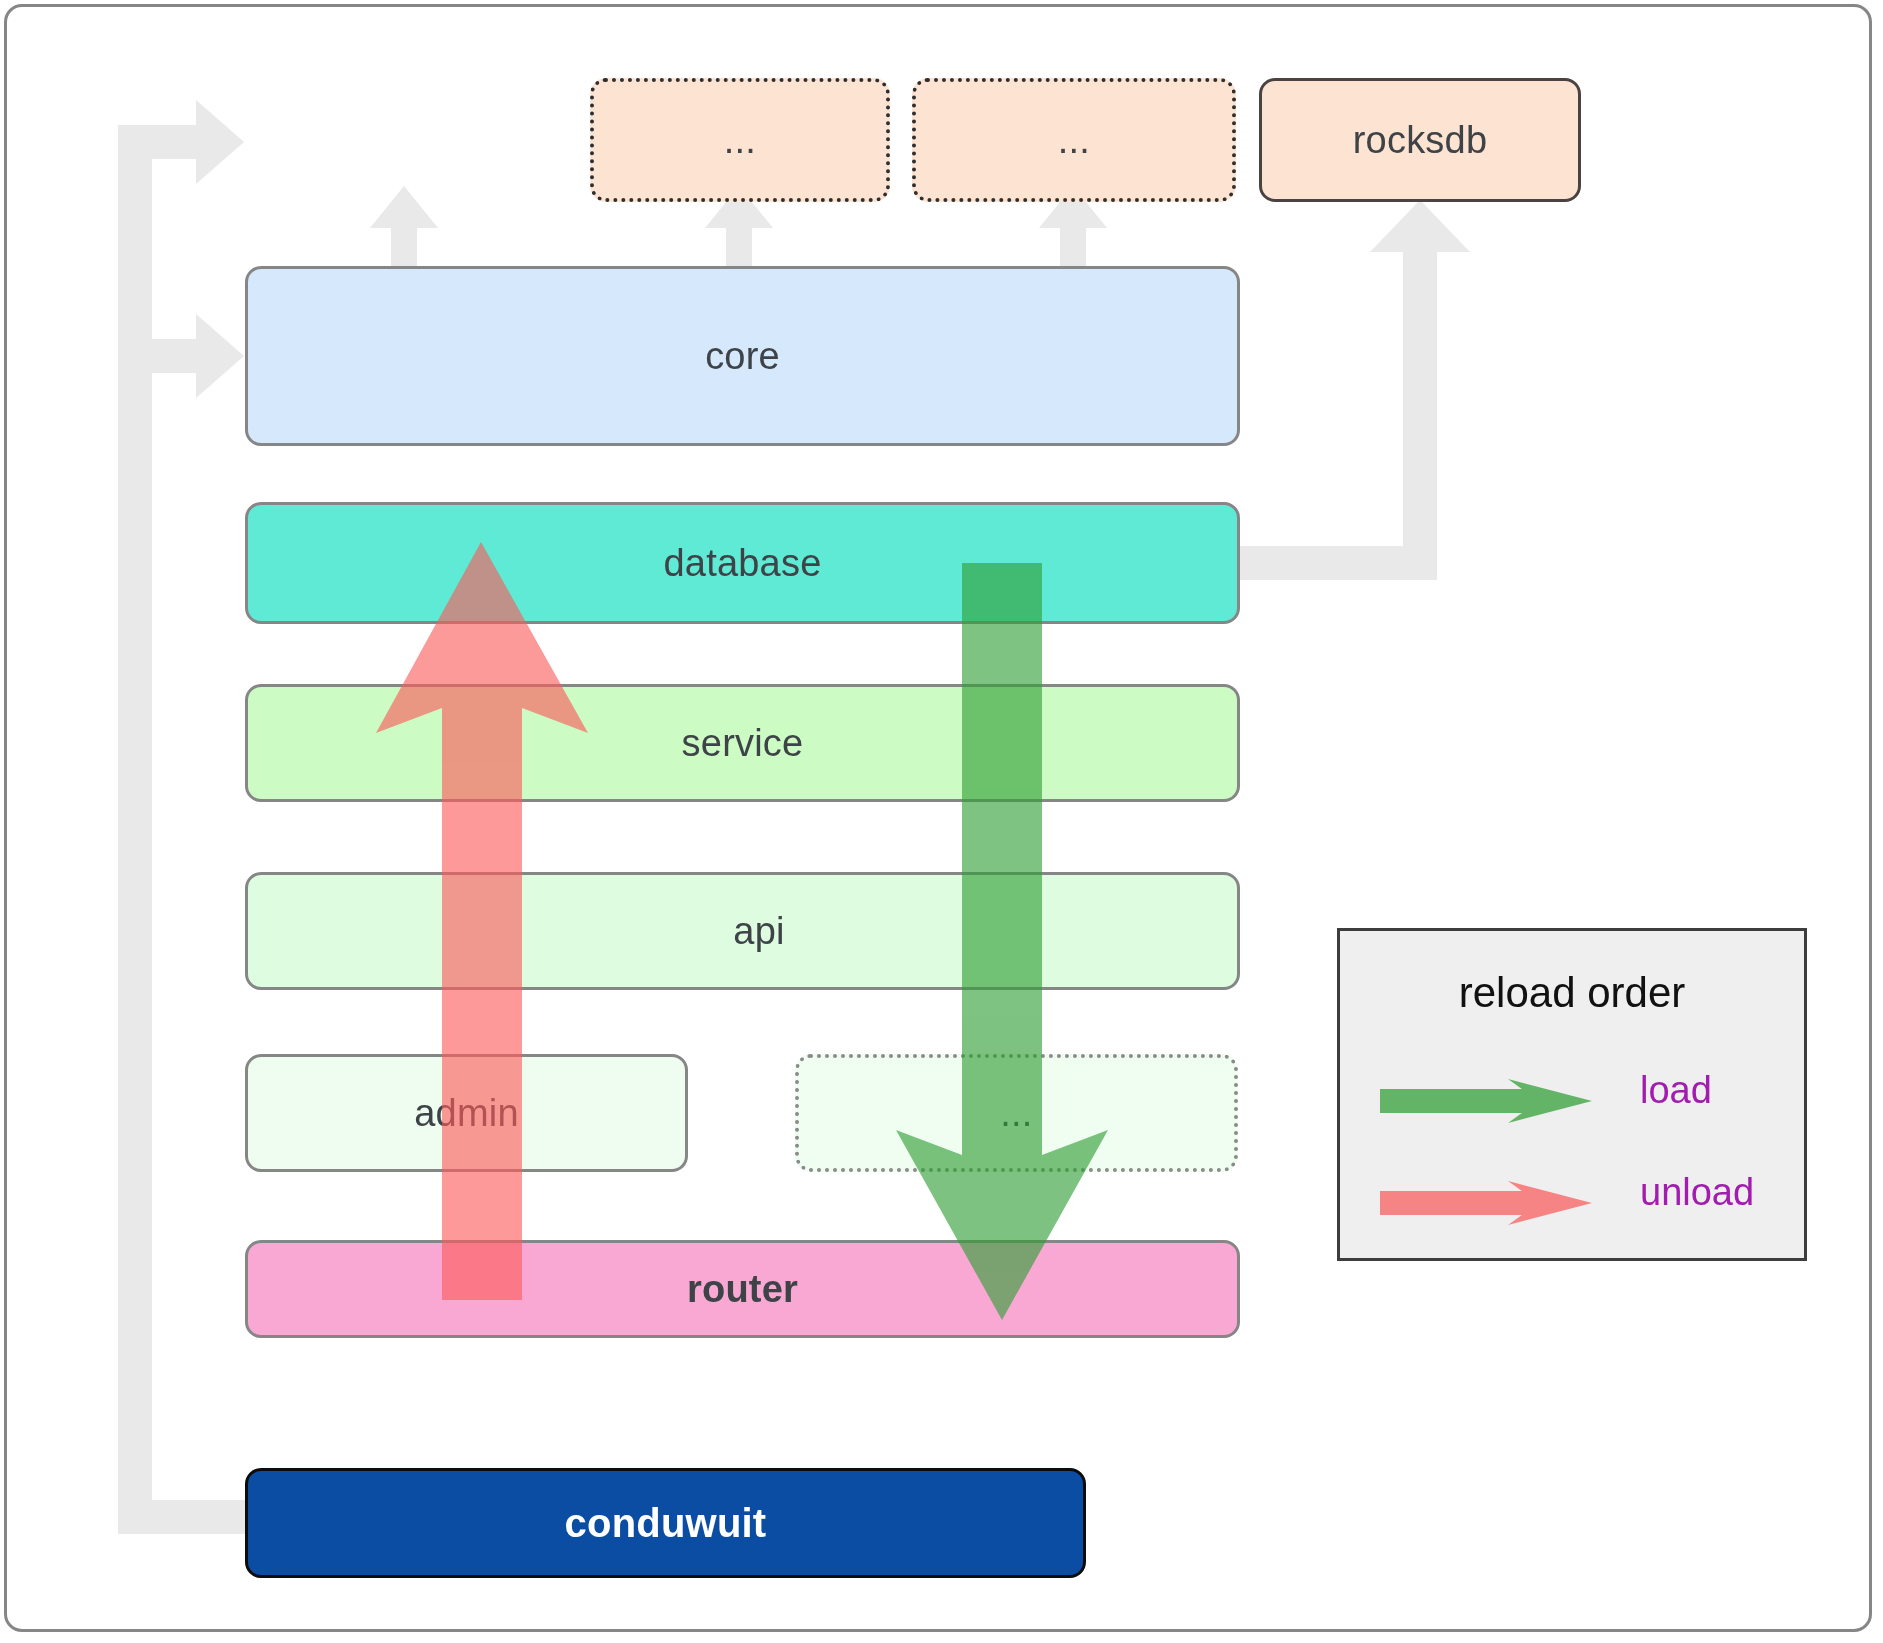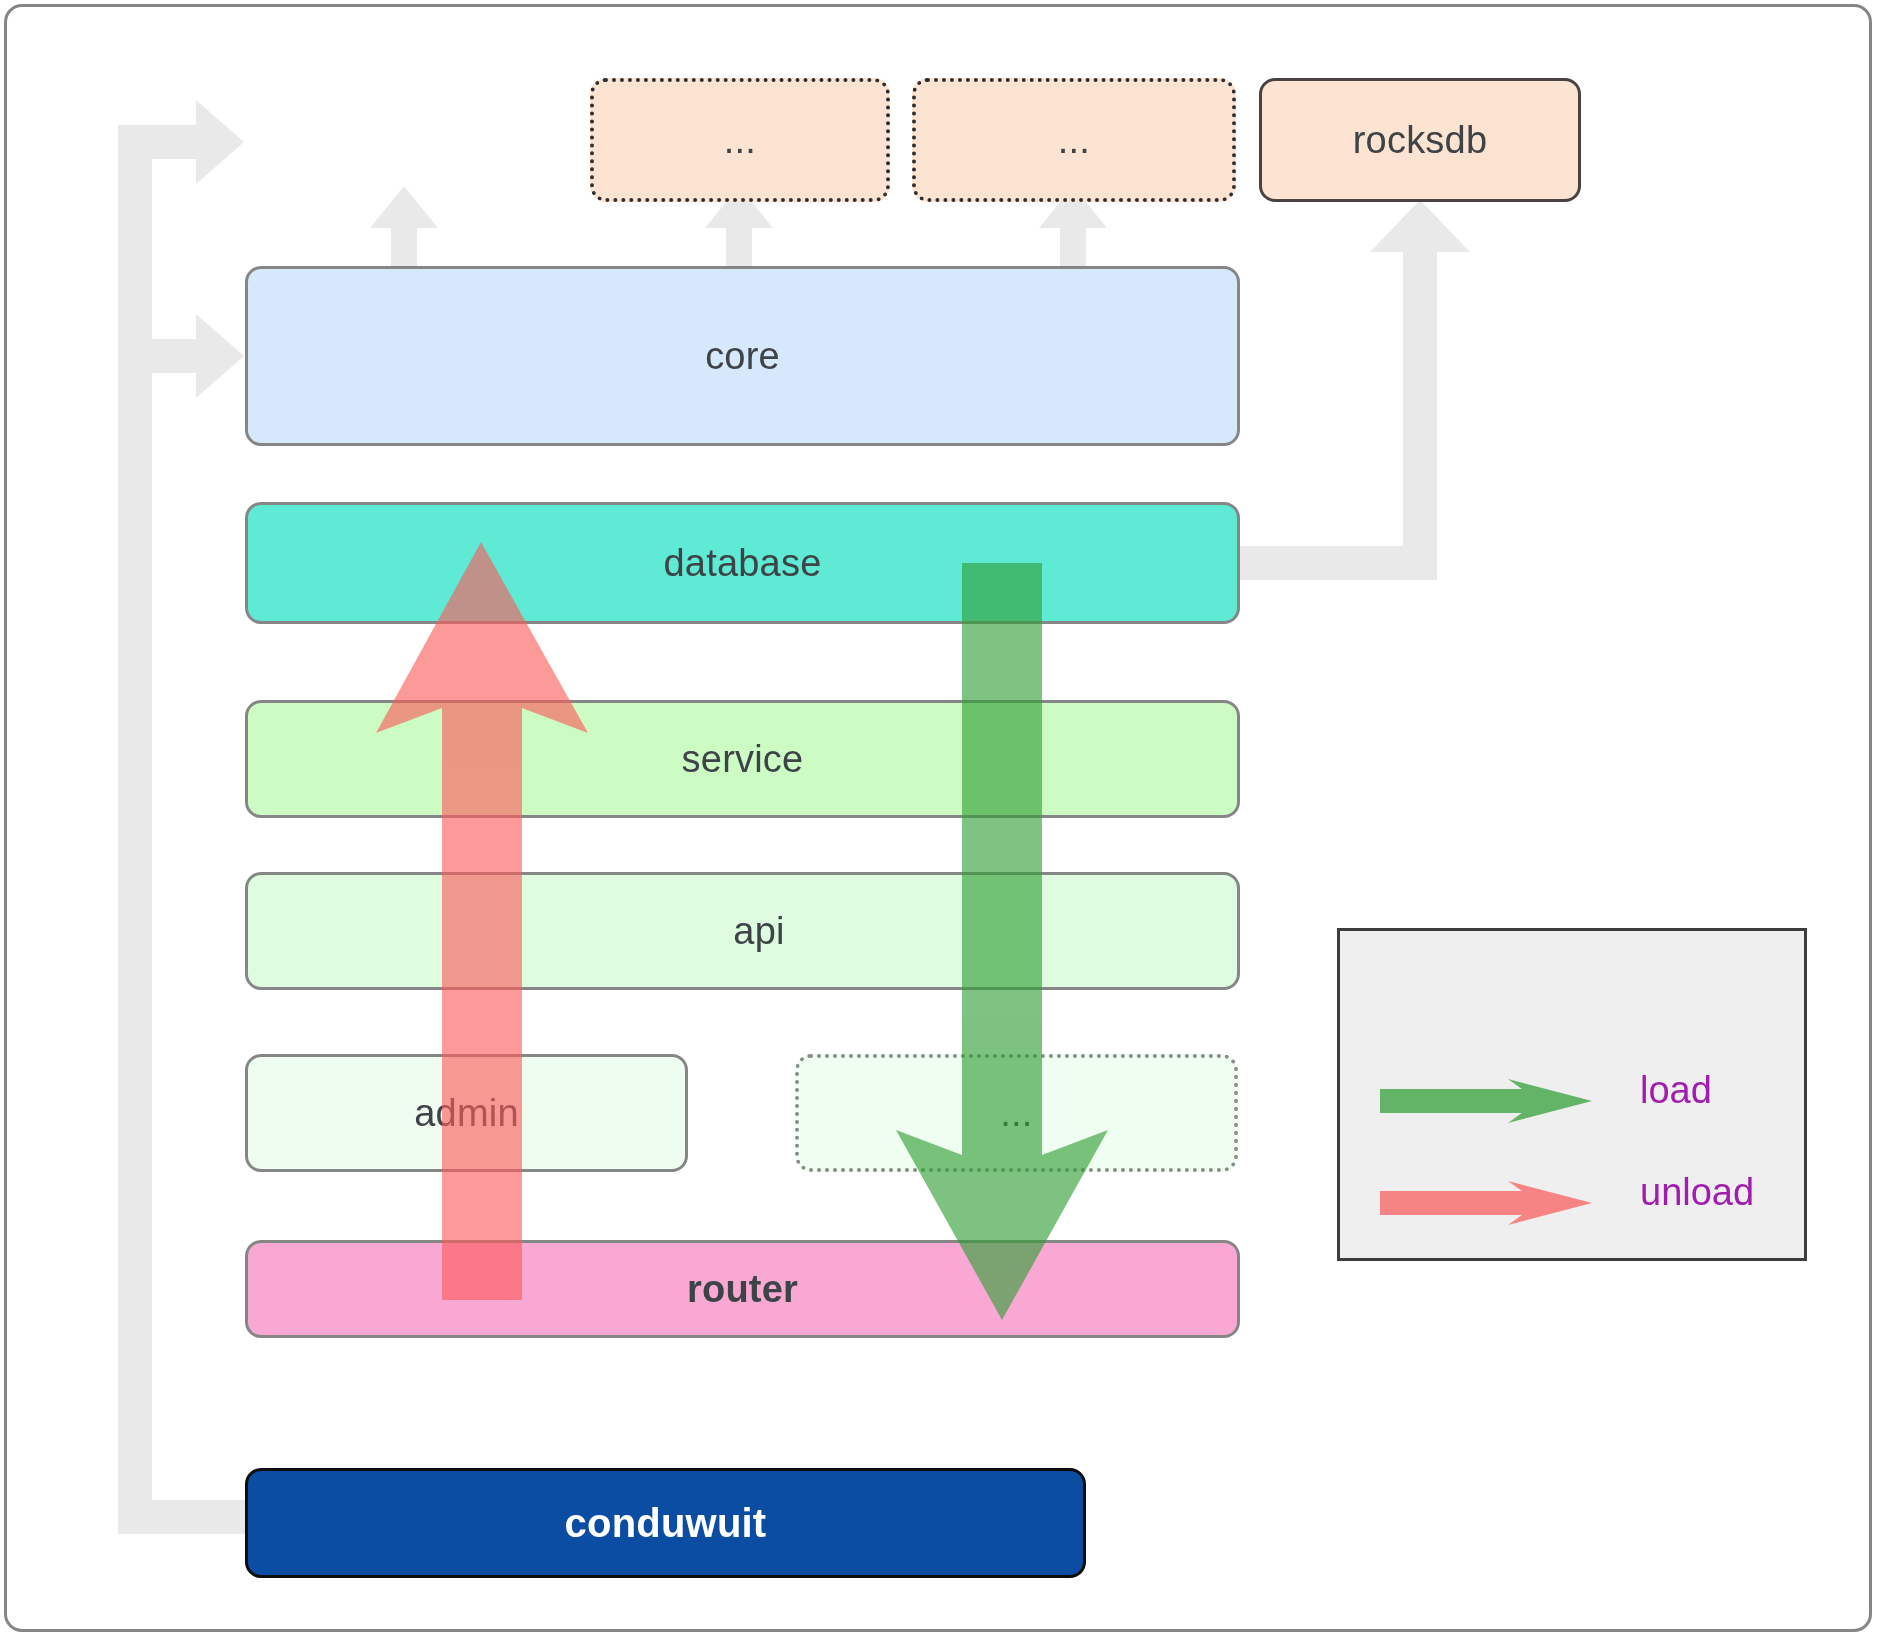--- a/index.html
+++ b/index.html
@@ -31,21 +31,21 @@
   }
   .dep.dotted{border-style:dotted;border-width:4px;border-color:#2f2f2f;}
 
   .core{
     background:#d6e8fb;border:3px solid #868686;
     left:245px;top:266px;width:995px;height:180px;border-radius:16px;
   }
 
   .lyr{border:3px solid #868686;border-radius:16px;left:245px;width:995px;}
   .lyr-database{background:#5eead4;top:502px;height:122px;}
-  .lyr-service {background:#ccfbc4;top:700px;height:118px;}
+  .lyr-service {background:#ccfbc4;top:684px;height:118px;}
   .lyr-api     {background:#defce0;top:872px;height:118px;padding-left:33px;}
   .lyr-admin   {background:#eefdef;top:1054px;height:118px;width:443px;}
   .lyr-dots    {background:#f0fdf1;top:1054px;height:118px;left:795px;width:443px;
                 border-style:dotted;border-width:4px;border-color:#8a8a8a;}
   .lyr-router  {background:#f9a8d4;top:1240px;height:98px;font-weight:bold;}
 
   .conduwuit{
     left:245px;top:1468px;width:841px;height:110px;
     background:#0b4da2;border:3px solid #0c0c0c;border-radius:16px;
     color:#ffffff;font-size:40px;font-weight:bold;
@@ -152,20 +152,21 @@
       <path fill="#fb5b5b" d="M481 542 L588 733 L522 708 L522 738 L442 738 L442 708 L376 733 Z"></path>
     </g>
 
     <g opacity="0.62">
       <path fill="#2e9e33" d="M962 563 L1042 563 L1042 1150 L962 1150 Z"></path>
       <path fill="#2e9e33" d="M1002 1320 L896 1130 L962 1155 L962 1126 L1042 1126 L1042 1155 L1108 1130 Z"></path>
     </g>
   </svg>
 
   <div class="legend">
+    <div class="legend-title">reload order</div>
 
     <div class="legend-row r1">
       <svg width="300" height="80" viewBox="0 0 300 80">
         <g fill="#2e9e33" opacity="0.72">
           <path d="M40 28 L190 28 L190 52 L40 52 Z"></path>
           <path d="M252 40 L168 18 L190 34 L190 46 L168 62 Z"></path>
         </g>
       </svg>
       <span class="legend-label">load</span>
     </div>

